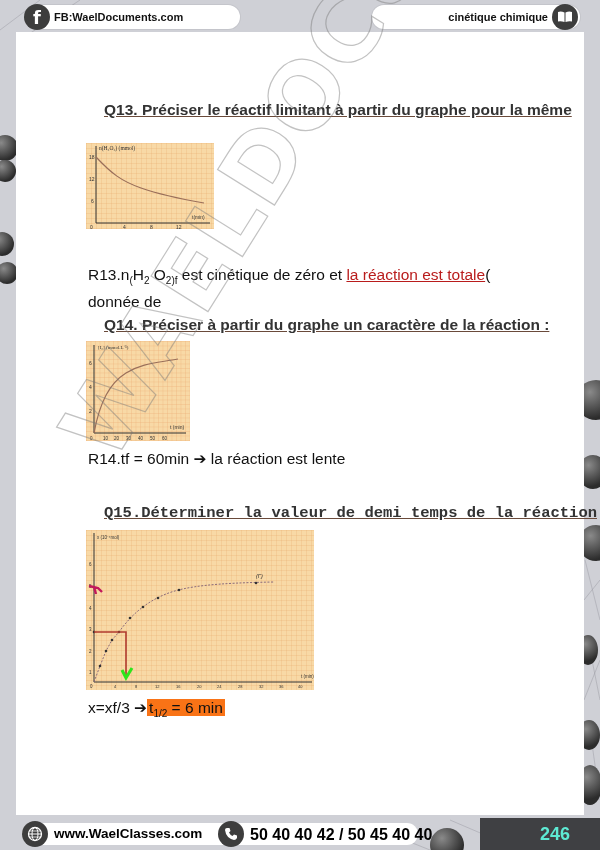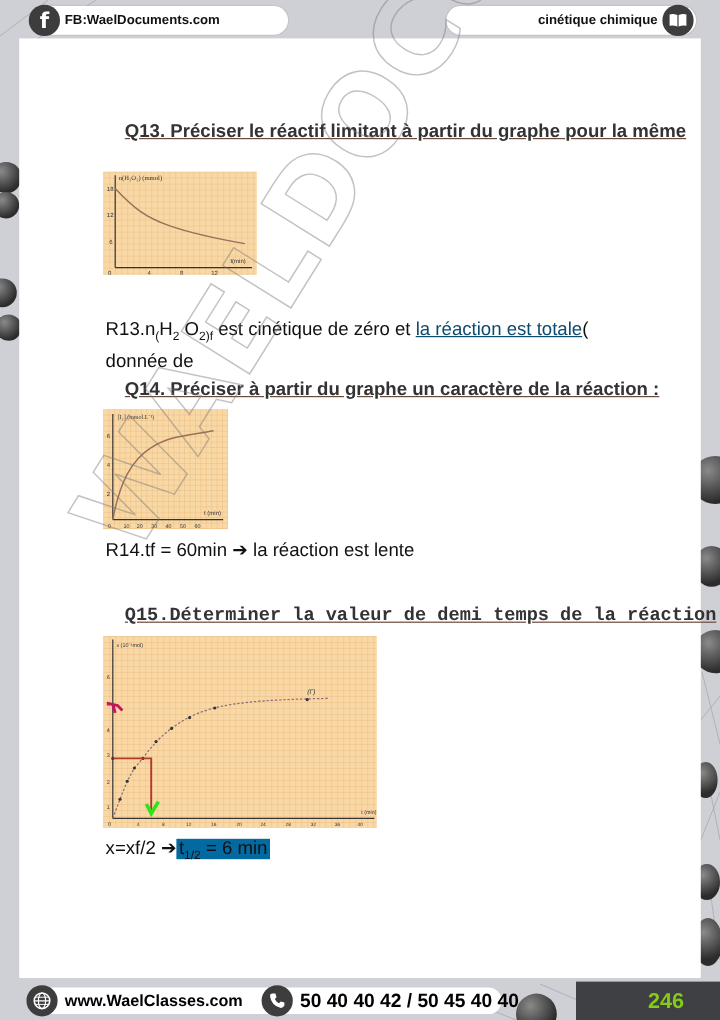--- a/index.html
+++ b/index.html
@@ -42,40 +42,40 @@
     transform: rotate(-58deg); transform-origin: left top;
     font-size: 92px; font-weight: bold; letter-spacing: 2px;
     color: transparent; -webkit-text-stroke: 1.2px rgba(120,120,120,0.45);
     white-space: nowrap; pointer-events: none; z-index: 5;
     font-family: "DejaVu Sans", sans-serif;
   }
 
   .q { position: absolute; left: 104px; font-size: 15.5px; color: #333; font-weight: bold;
        text-decoration: underline; text-decoration-color: #6a4a3a; line-height: 21px; }
   .r { position: absolute; left: 88px; font-size: 15.5px; color: #111; line-height: 21px; }
-  .red-u { color: #0c4a6e; text-decoration: underline; }
-  .hl { background: #0369a1; padding: 0 2px; }
+  .red-u { color: #b91c1c; text-decoration: underline; }
+  .hl { background: #f97316; padding: 0 2px; }
   sub { font-size: 10px; }
 
   .chart { position: absolute; background: #f8d9a6; }
   .chart svg { display: block; }
 
   
   .foot-pill {
     position: absolute; left: 22px; top: 823px; width: 396px; height: 22px;
     background: #fff; border-radius: 12px; display: flex; align-items: center;
     font-weight: bold; font-size: 13.5px; color: #111;
   }
   .globe-icon { left: 22px; top: 821px; width: 26px; height: 26px; }
   .phone-icon { left: 218px; top: 821px; width: 26px; height: 26px; }
   .foot-url { position: absolute; left: 54px; top: 826px; font-weight: bold; font-size: 13.5px; }
   .foot-phone { position: absolute; left: 250px; top: 826px; font-weight: bold; font-size: 16px; }
   .page-num-box {
     position: absolute; left: 480px; top: 818px; width: 120px; height: 32px; background: #3f4043;
-    color: #84cc16; font-weight: bold; font-size: 18px; display: flex; align-items: center; justify-content: center;
+    color: #5eead4; font-weight: bold; font-size: 18px; display: flex; align-items: center; justify-content: center;
     padding-left: 30px;
   }
 </style>
 </head>
 <body>
 
 <div class="bg">
   <svg class="bg-lines" width="600" height="850">
     <g stroke="#9a9aa2" stroke-width="0.8" fill="none" opacity="0.6">
       <path d="M585 560 L600 620 M584 600 L600 580 M588 640 L600 700 M584 700 L600 660 M590 730 L600 800 M450 820 L520 850 M380 830 L430 850 M0 30 L40 0 M20 40 L80 0"></path>
@@ -222,21 +222,21 @@
     </g>
     <text x="170" y="48" font-size="5.5" fill="#333" font-style="italic">(Γ)</text>
     <path d="M8 102 L40 102 L40 146" stroke="#b03a2e" stroke-width="1.6" fill="none"></path>
     <path d="M36 140 L40 148 L46 138" stroke="#2ee51c" stroke-width="3" fill="none"></path>
     <path d="M3 56 L12 58 L16 62 M8 57 L10 64" stroke="#c2185b" stroke-width="2.4" fill="none"></path>
   </svg>
 </div>
 
 <div class="r" style="top:697px;width:440px;">
   <div>
-    <span>x=xf/2 </span><span>➔</span><span class="hl"><span>t</span><sub>1/2</sub><span>  = 6 min</span></span>
+    <span>x=xf/3 </span><span>➔</span><span class="hl"><span>t</span><sub>1/2</sub><span>  = 6 min</span></span>
   </div>
 </div>
 
 <div class="watermark">WAELDOCUMENTS.COM</div>
 
 <div class="foot-pill"></div>
 <div class="circ-icon globe-icon">
   <svg width="16" height="16" viewBox="0 0 16 16">
       <circle cx="8" cy="8" r="6.5" fill="none" stroke="#fff" stroke-width="1.3"></circle>
       <ellipse cx="8" cy="8" rx="3" ry="6.5" fill="none" stroke="#fff" stroke-width="1"></ellipse>

